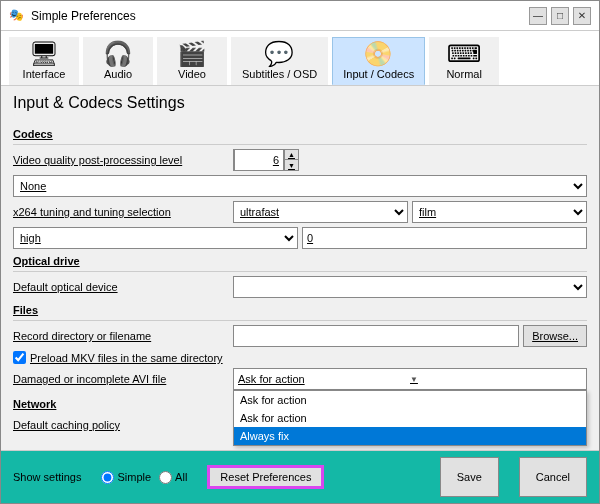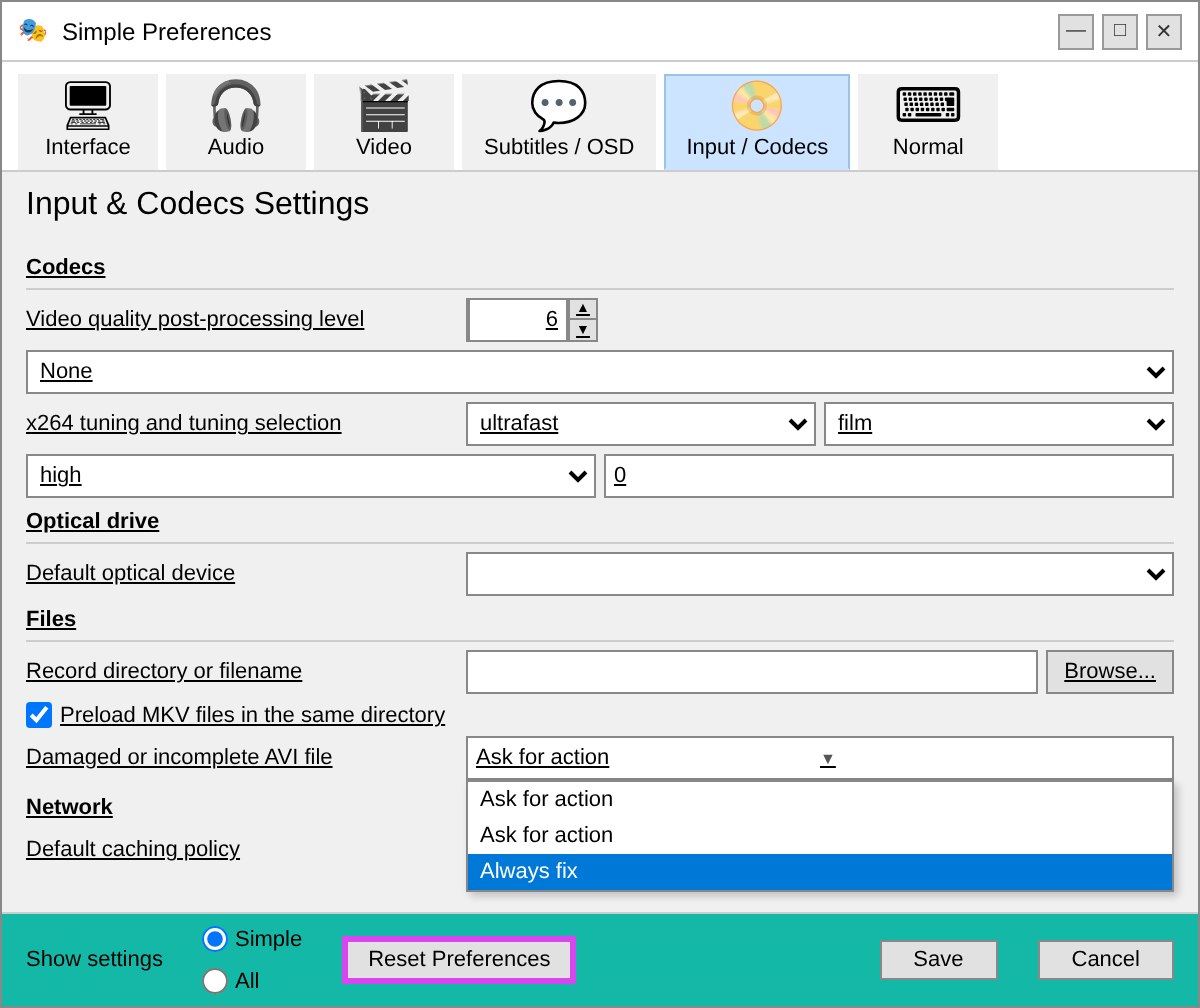--- a/index.html
+++ b/index.html
@@ -262,41 +262,40 @@
     .bottom-bar {
       border-top: 1px solid #ccc;
       padding: 6px 12px;
       display: flex;
       align-items: center;
       background: #14b8a6;
       gap: 20px;
     }
     .radio-group {
       display: flex;
-      align-items: flex-start;
+      align-items: flex-end;
       gap: 8px;
-      flex-direction: column;
     }
     .radio-group label {
       font-size: 11px;
       display: flex;
       align-items: center;
       gap: 3px;
     }
     .reset-btn {
       height: 24px;
       padding: 0 10px;
       font-size: 11px;
       background: #e1e1e1;
       border: 3px solid #d946ef;
       cursor: pointer;
     }
     .spacer { flex: 1; }
     .action-btn {
-      height: 20px;
+      height: 40px;
       padding: 0 16px;
       font-size: 11px;
       background: #e1e1e1;
       border: 1px solid #888;
       cursor: pointer;
     }
 
     
     .content::-webkit-scrollbar { width: 14px; }
     .content::-webkit-scrollbar-track { background: #f0f0f0; border-left: 1px solid #ccc; }

